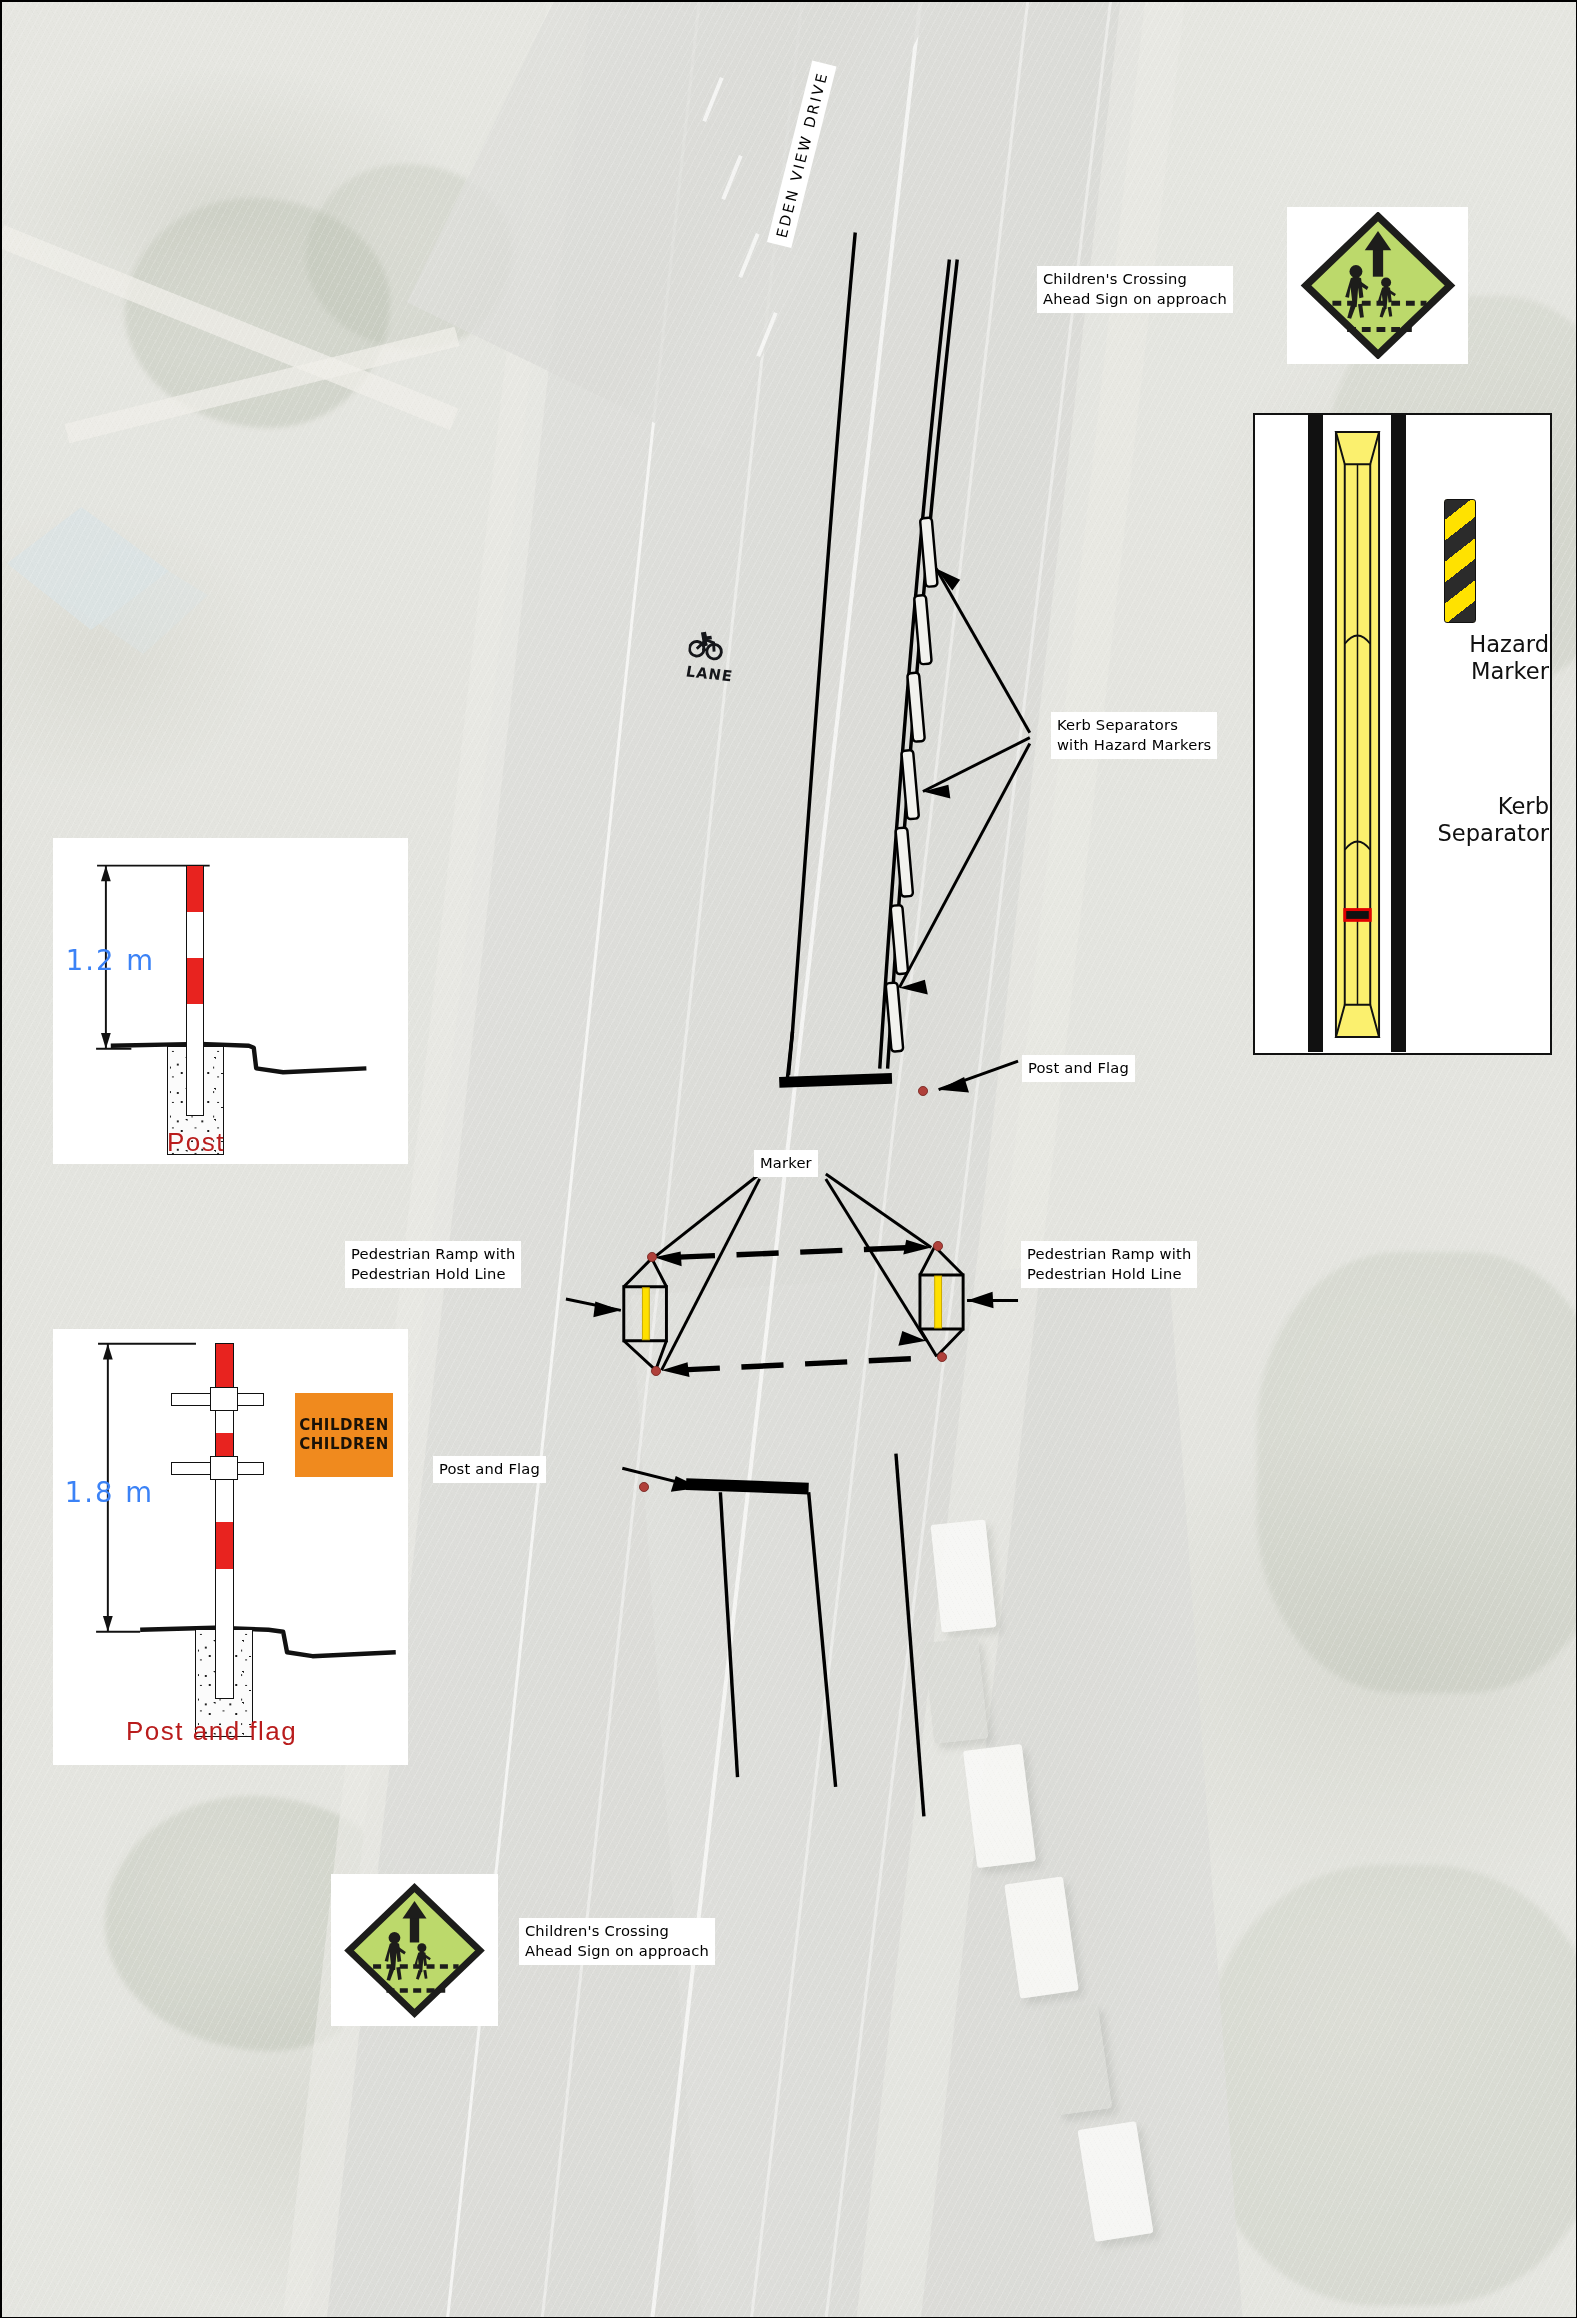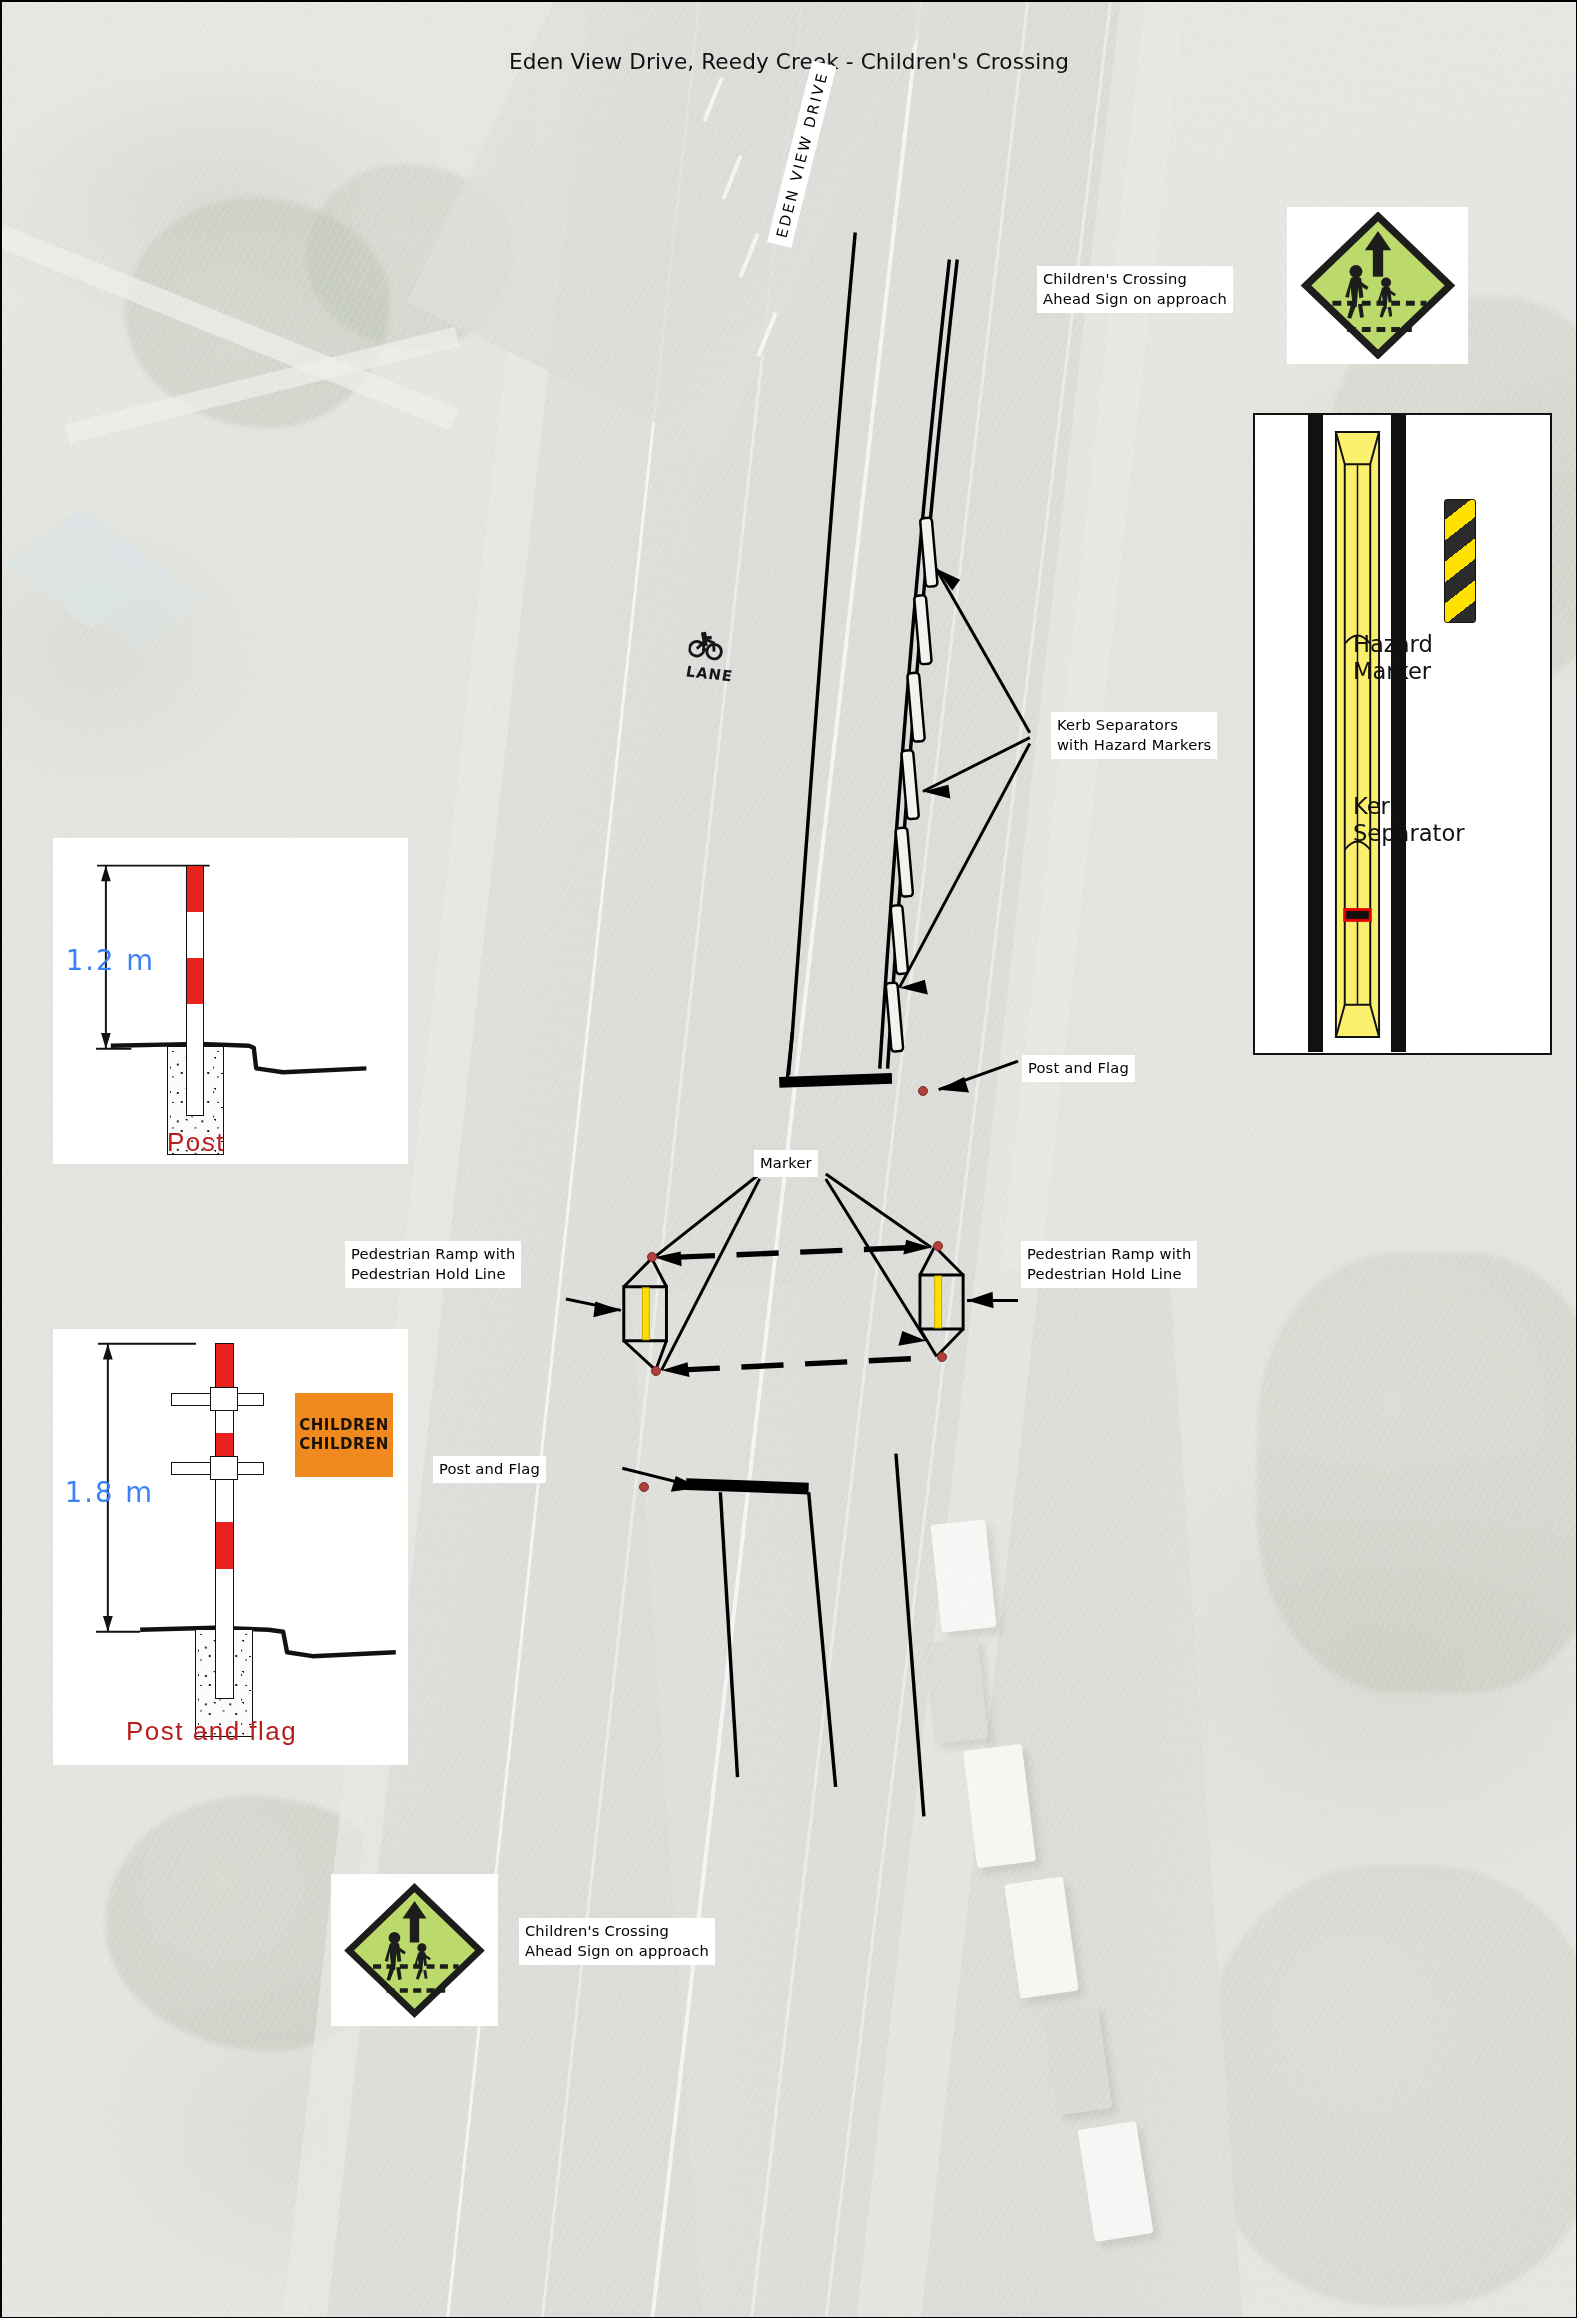--- a/index.html
+++ b/index.html
@@ -107,21 +107,21 @@
   .bracket{position:absolute;border:1px solid #111;background:#fff;box-sizing:border-box;}
 
   
   .signbox{position:absolute;background:#fff;display:flex;align-items:center;justify-content:center;}
   .signbox svg{display:block;}
 
   
   .legend{position:absolute;background:#fff;border:2.5px solid #111;box-sizing:border-box;}
   .legend .blackbar{position:absolute;background:#111;}
   .legend .kerbbody{position:absolute;}
-  .legendtxt{position:absolute;width:100%;text-align:left;
+  .legendtxt{position:absolute;width:100%;text-align:right;
     font-family:"DejaVu Sans", sans-serif;font-size:22.6px;color:#111;line-height:1.2;}
   .hazmark{position:absolute;border:1px solid #111;border-radius:2.9px;overflow:hidden;
     background:#ffe200;
     background-image:repeating-linear-gradient(-38deg,
       #2b2b2b 0 16.7px, #ffe200 16.7px 33px);}
 </style>
 </head>
 <body>
 
 <div id="page">
@@ -169,21 +169,20 @@
     <div class="veh dark" style="left:927px;top:1638px;width:54px;height:101px;transform:rotate(-6deg);"></div>
     <div class="veh" style="left:968px;top:1745px;width:59px;height:118px;transform:rotate(-7deg);"></div>
     <div class="veh" style="left:1010px;top:1878px;width:59px;height:115px;transform:rotate(-8deg);"></div>
     <div class="veh dark" style="left:1049px;top:2005px;width:54px;height:105px;transform:rotate(-8deg);"></div>
     <div class="veh" style="left:1084px;top:2123px;width:59px;height:113px;transform:rotate(-9deg);"></div>
 
     <div class="noise"></div>
     <div class="wash"></div>
   </div>
 
-  <div class="title">Eden View Drive, Reedy Creek - Children's Crossing</div>
 
   <div class="streetlabel" style="left:765px;top:240px;transform:rotate(-76deg);transform-origin:0 0;">EDEN VIEW DRIVE</div>
 
   <div class="bikemark" style="left:686px;top:625px;transform:rotate(6deg);">
     <svg width="35" height="38" viewBox="0 0 72 78">
       <g fill="#15161a">
         <path d="M22 14 l10 -3 l3 9 l9 -2 l2 7 l-11 3 l4 11 l-9 3 z"></path>
         <circle cx="17" cy="48" r="15" fill="none" stroke="#15161a" stroke-width="6"></circle>
         <circle cx="53" cy="50" r="15" fill="none" stroke="#15161a" stroke-width="6"></circle>
         <path d="M17 48 L34 28 L50 32 L53 50" fill="none" stroke="#15161a" stroke-width="6"></path>

